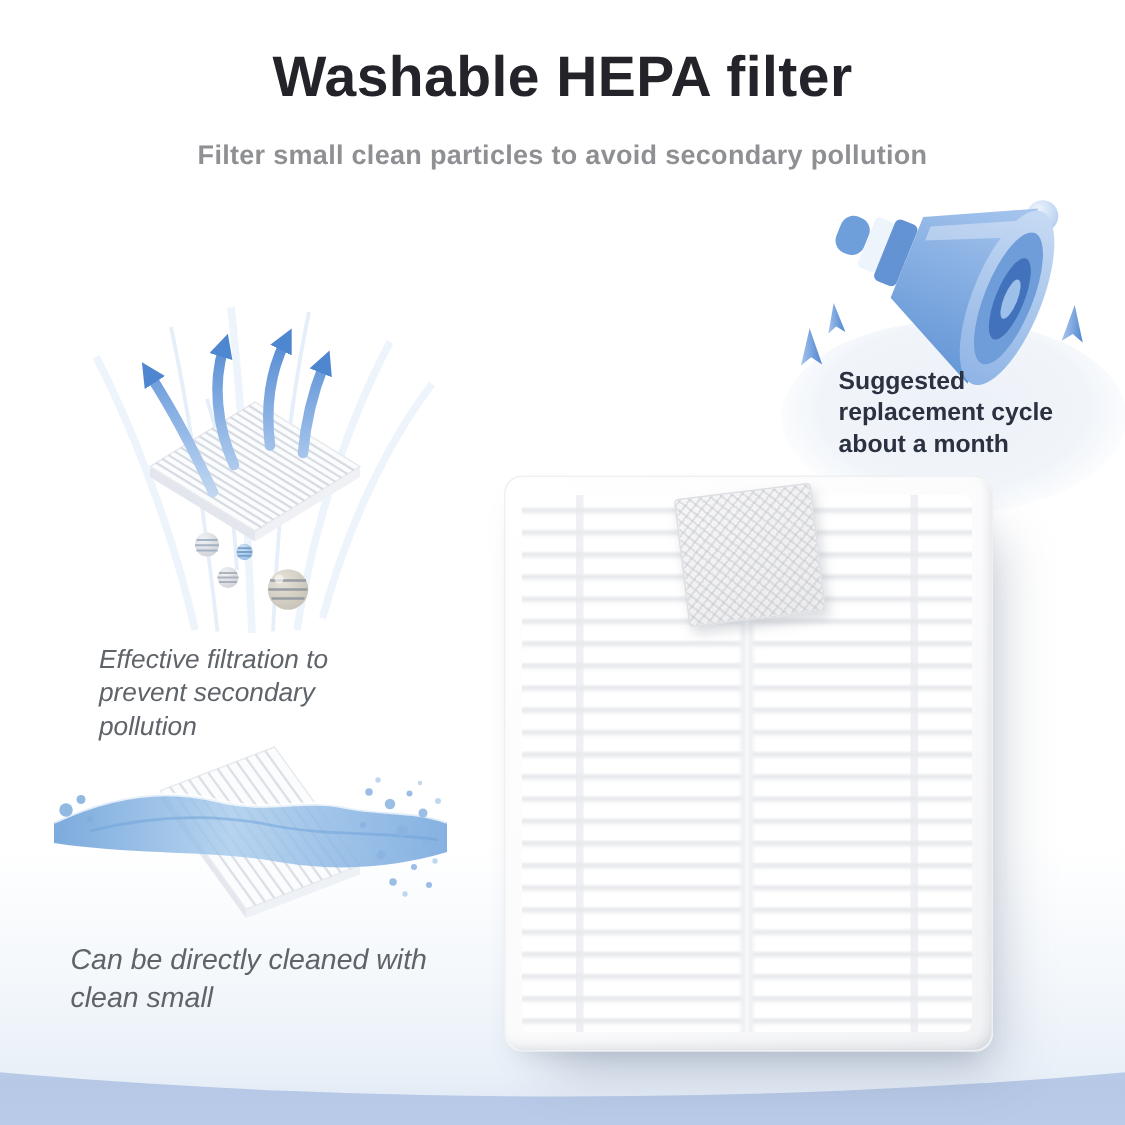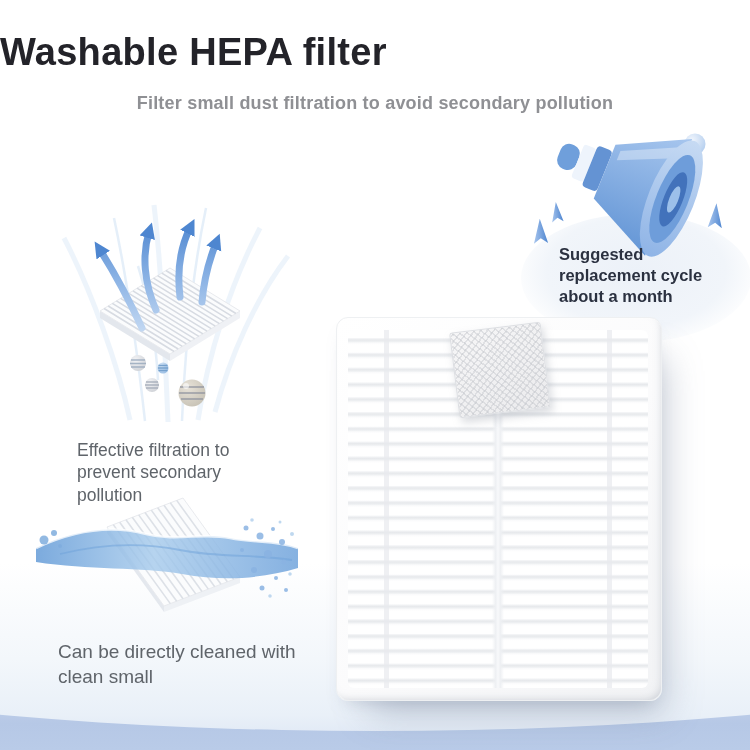--- a/index.html
+++ b/index.html
@@ -13,29 +13,29 @@
     background:linear-gradient(180deg,#c6d4ed 0%,#b6c8e6 55%,#b9cbe8 100%);
   }
   .bottom-arc{
     position:absolute;left:50%;top:331px;width:1900px;height:400px;margin-left:-950px;
     border-radius:50%;z-index:2;
     background:linear-gradient(180deg,#ffffff 0%,#ffffff 58%,#f3f7fb 82%,#e9f0f8 96%,#e3ebf6 100%);
   }
   .layer{position:absolute;z-index:3;}
   
   .title{
-    position:absolute;left:0;right:0;top:31px;margin:0;z-index:4;
+    position:absolute;left:0;right:0;top:31px;margin:0;text-align:center;z-index:4;
     font-size:38px;font-weight:800;letter-spacing:.3px;color:var(--title-dark,#232329);
   }
   .subtitle{
     position:absolute;left:0;right:0;top:93px;margin:0;text-align:center;z-index:4;
     font-size:18px;font-weight:700;letter-spacing:.2px;color:var(--subtitle-gray,#8f9094);
   }
   
-  .caption{position:absolute;margin:11px;color:var(--body-gray,#5f646a);z-index:4;}
+  .caption{position:absolute;margin:0;color:var(--body-gray,#5f646a);z-index:4;font-style:italic;}
   .cap1{left:66px;top:428px;width:212px;font-size:17.5px;line-height:1.28;}
   .cap2{left:47px;top:629px;width:268px;font-size:19px;line-height:1.3;}
   .callout{
     position:absolute;left:559px;top:244px;width:178px;margin:0;z-index:5;
     font-size:16.5px;font-weight:700;line-height:1.26;color:var(--callout-dark,#2b3140);
   }
   
   .mound{
     position:absolute;left:521px;top:214px;width:230px;height:128px;border-radius:50%;z-index:2;
     background:radial-gradient(ellipse at 50% 45%,#ecf1f8 0%,#f1f5fa 55%,rgba(245,248,252,0) 78%);
@@ -128,21 +128,21 @@
       <marker id="ah" markerUnits="userSpaceOnUse" markerWidth="26" markerHeight="26" refX="6" refY="8" orient="auto">
         <path d="M0,0 L16,8 L0,16 Z" fill="#4e86d0"></path>
       </marker>
     </defs>
   </svg>
 
   <div class="bottom-band"></div>
   <div class="bottom-arc"></div>
 
   <h1 class="title">Washable HEPA filter</h1>
-  <p class="subtitle">Filter small dust filtration to avoid secondary pollution</p>
+  <p class="subtitle">Filter small clean particles to avoid secondary pollution</p>
 
   <svg class="layer airflow" width="276" height="250" viewBox="0 0 276 250">
     <g fill="none" stroke="#dce9f7">
       <path stroke-width="5" opacity=".5" d="M100,240 C88,185 62,112 34,58 M138,242 C135,172 132,95 124,25 M168,240 C178,175 200,105 230,48 M185,232 C200,176 226,118 258,76"></path>
       <path stroke-width="2.5" opacity=".75" d="M115,241 C108,178 98,104 84,38 M152,241 C155,172 162,95 176,28 M128,200 C126,162 120,124 108,86"></path>
     </g>
     <g>
       <polygon points="70,131 140,174 140,181 70,138" fill="#e3e7ed"></polygon>
       <polygon points="140,174 210,131 210,138 140,181" fill="#eff1f5"></polygon>
       <polygon points="140,88 210,131 140,174 70,131" fill="#fbfcfd" stroke="#e8eaee" stroke-width="1"></polygon>

